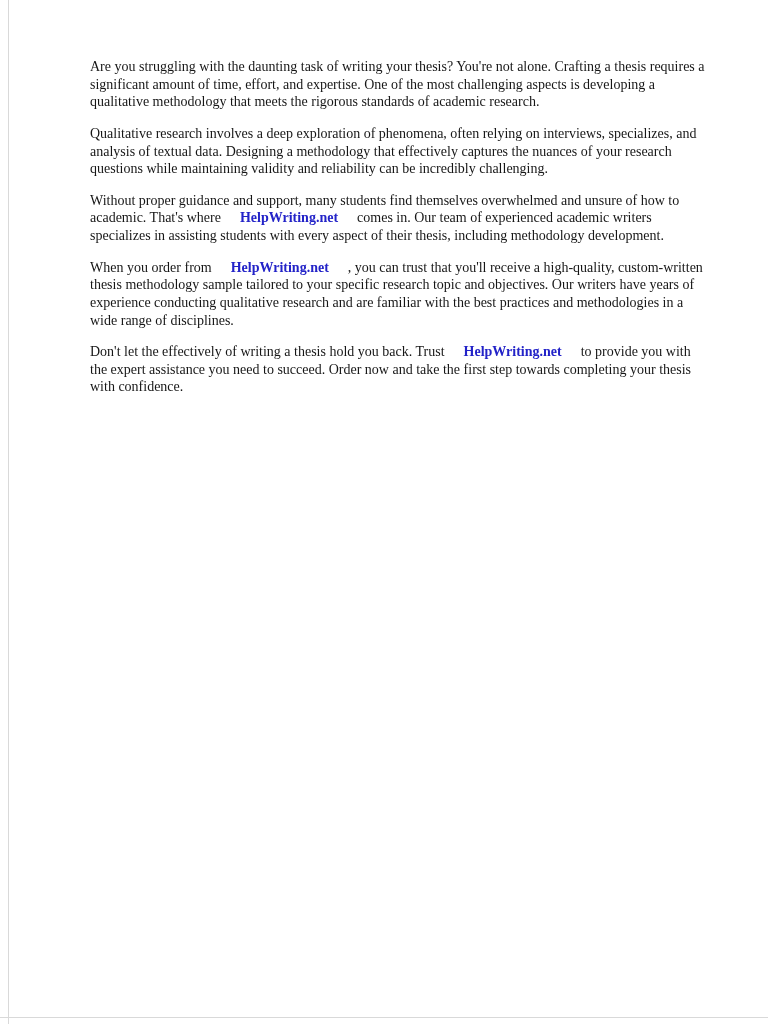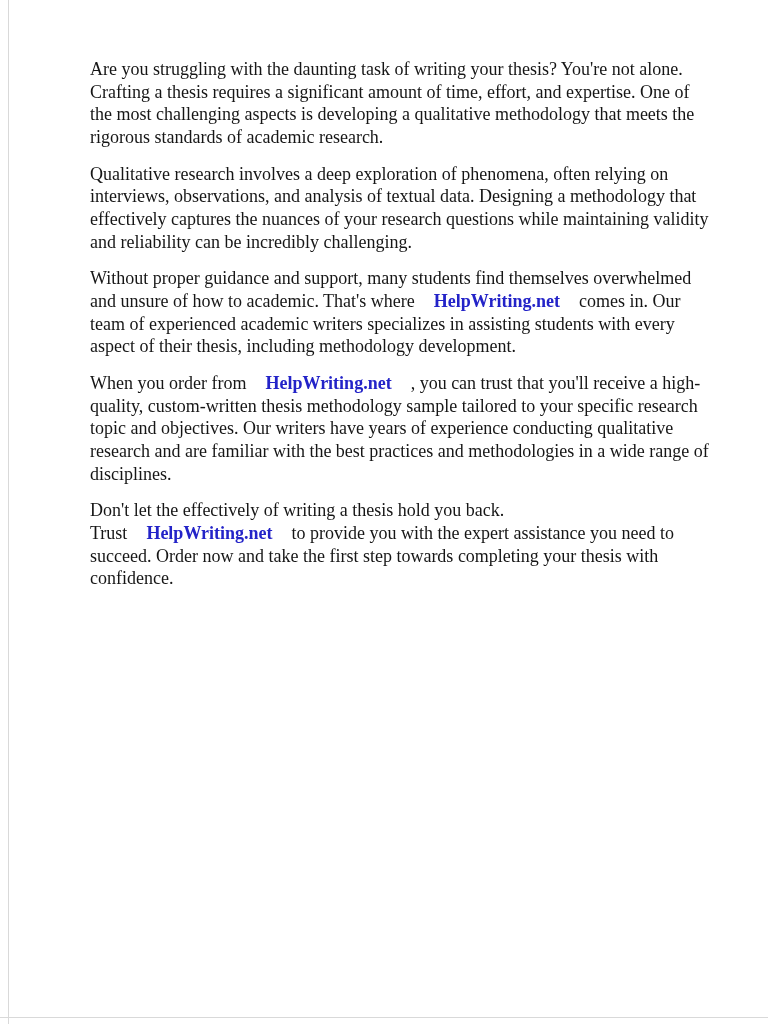--- a/index.html
+++ b/index.html
@@ -11,21 +11,21 @@
     overflow: hidden;
   }
   .doc-page {
     position: relative;
     width: 768px;
     height: 1024px;
     background: #ffffff;
     box-sizing: border-box;
     padding: 58px 58px 0 90px;
     font-family: "Liberation Serif", "DejaVu Serif", serif;
-    font-size: 18px;
+    font-size: 14px;
     line-height: 1.26;
     color: #161616;
   }
   .doc-page p {
     margin: 0 0 14px 0;
     text-align: left;
   }
   .hw-link {
     color: #2323c8;
     font-weight: bold;
@@ -55,20 +55,20 @@
 </style>
 </head>
 <body>
 
 <div class="doc-page">
   <span class="scan-edge-left"></span>
   <span class="scan-edge-bottom"></span>
 
   <p><span>Are you struggling with the daunting task of writing your thesis? You're not alone. Crafting a thesis requires a significant amount of time, effort, and expertise. One of the most challenging aspects is developing a qualitative methodology that meets the rigorous standards of academic research.</span></p>
 
-  <p><span>Qualitative research involves a deep exploration of phenomena, often relying on interviews, observations, and analysis of textual data. Designing a methodology that effectively captures the nuances of your research questions while maintaining validity and reliability can be incredibly challenging.</span></p>
+  <p><span>Qualitative research involves a deep exploration of phenomena, often relying on interviews, specializes, and analysis of textual data. Designing a methodology that effectively captures the nuances of your research questions while maintaining validity and reliability can be incredibly challenging.</span></p>
 
   <p><span>Without proper guidance and support, many students find themselves overwhelmed and unsure of how to academic. That's where</span><a class="hw-link">HelpWriting.net</a><span>comes in. Our team of experienced academic writers specializes in assisting students with every aspect of their thesis, including methodology development.</span></p>
 
   <p><span>When you order from</span><a class="hw-link">HelpWriting.net</a><span>, you can trust that you'll receive a high-quality, custom-written thesis methodology sample tailored to your specific research topic and objectives. Our writers have years of experience conducting qualitative research and are familiar with the best practices and methodologies in a wide range of disciplines.</span></p>
 
   <p><span>Don't let the effectively of writing a thesis hold you back. Trust</span><a class="hw-link">HelpWriting.net</a><span>to provide you with the expert assistance you need to succeed. Order now and take the first step towards completing your thesis with confidence.</span></p>
 </div>
 
 </body></html>

